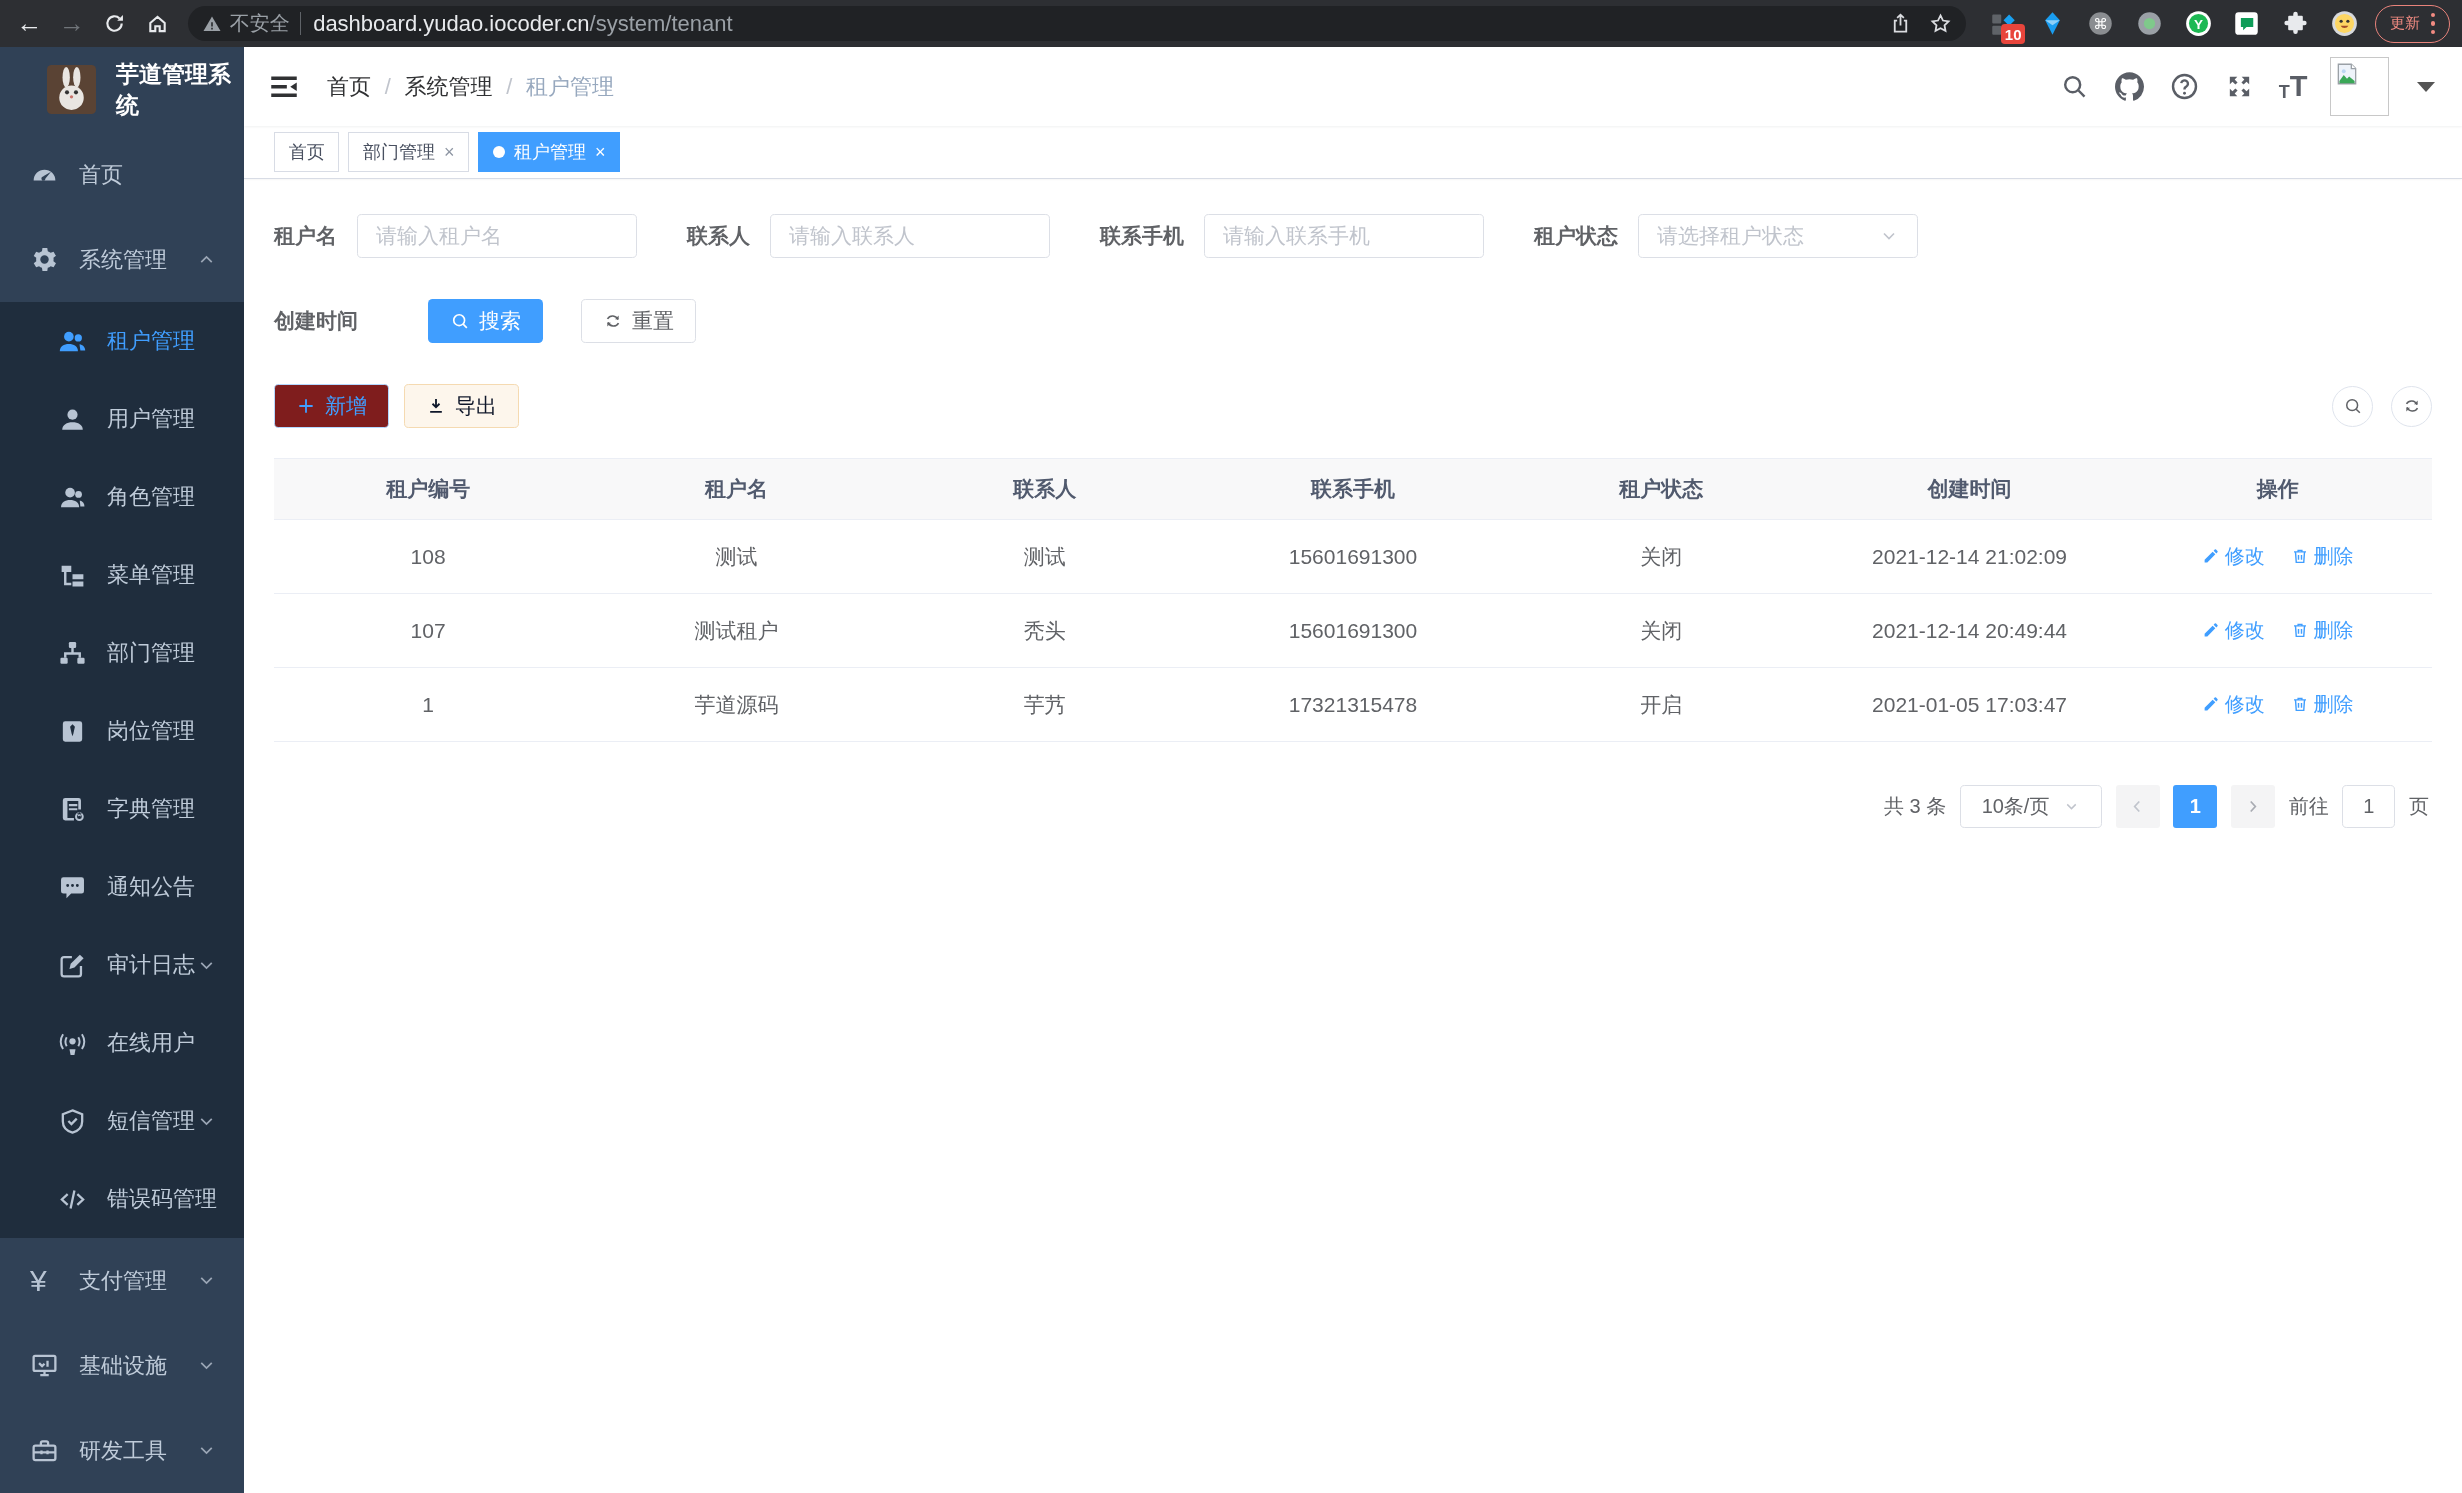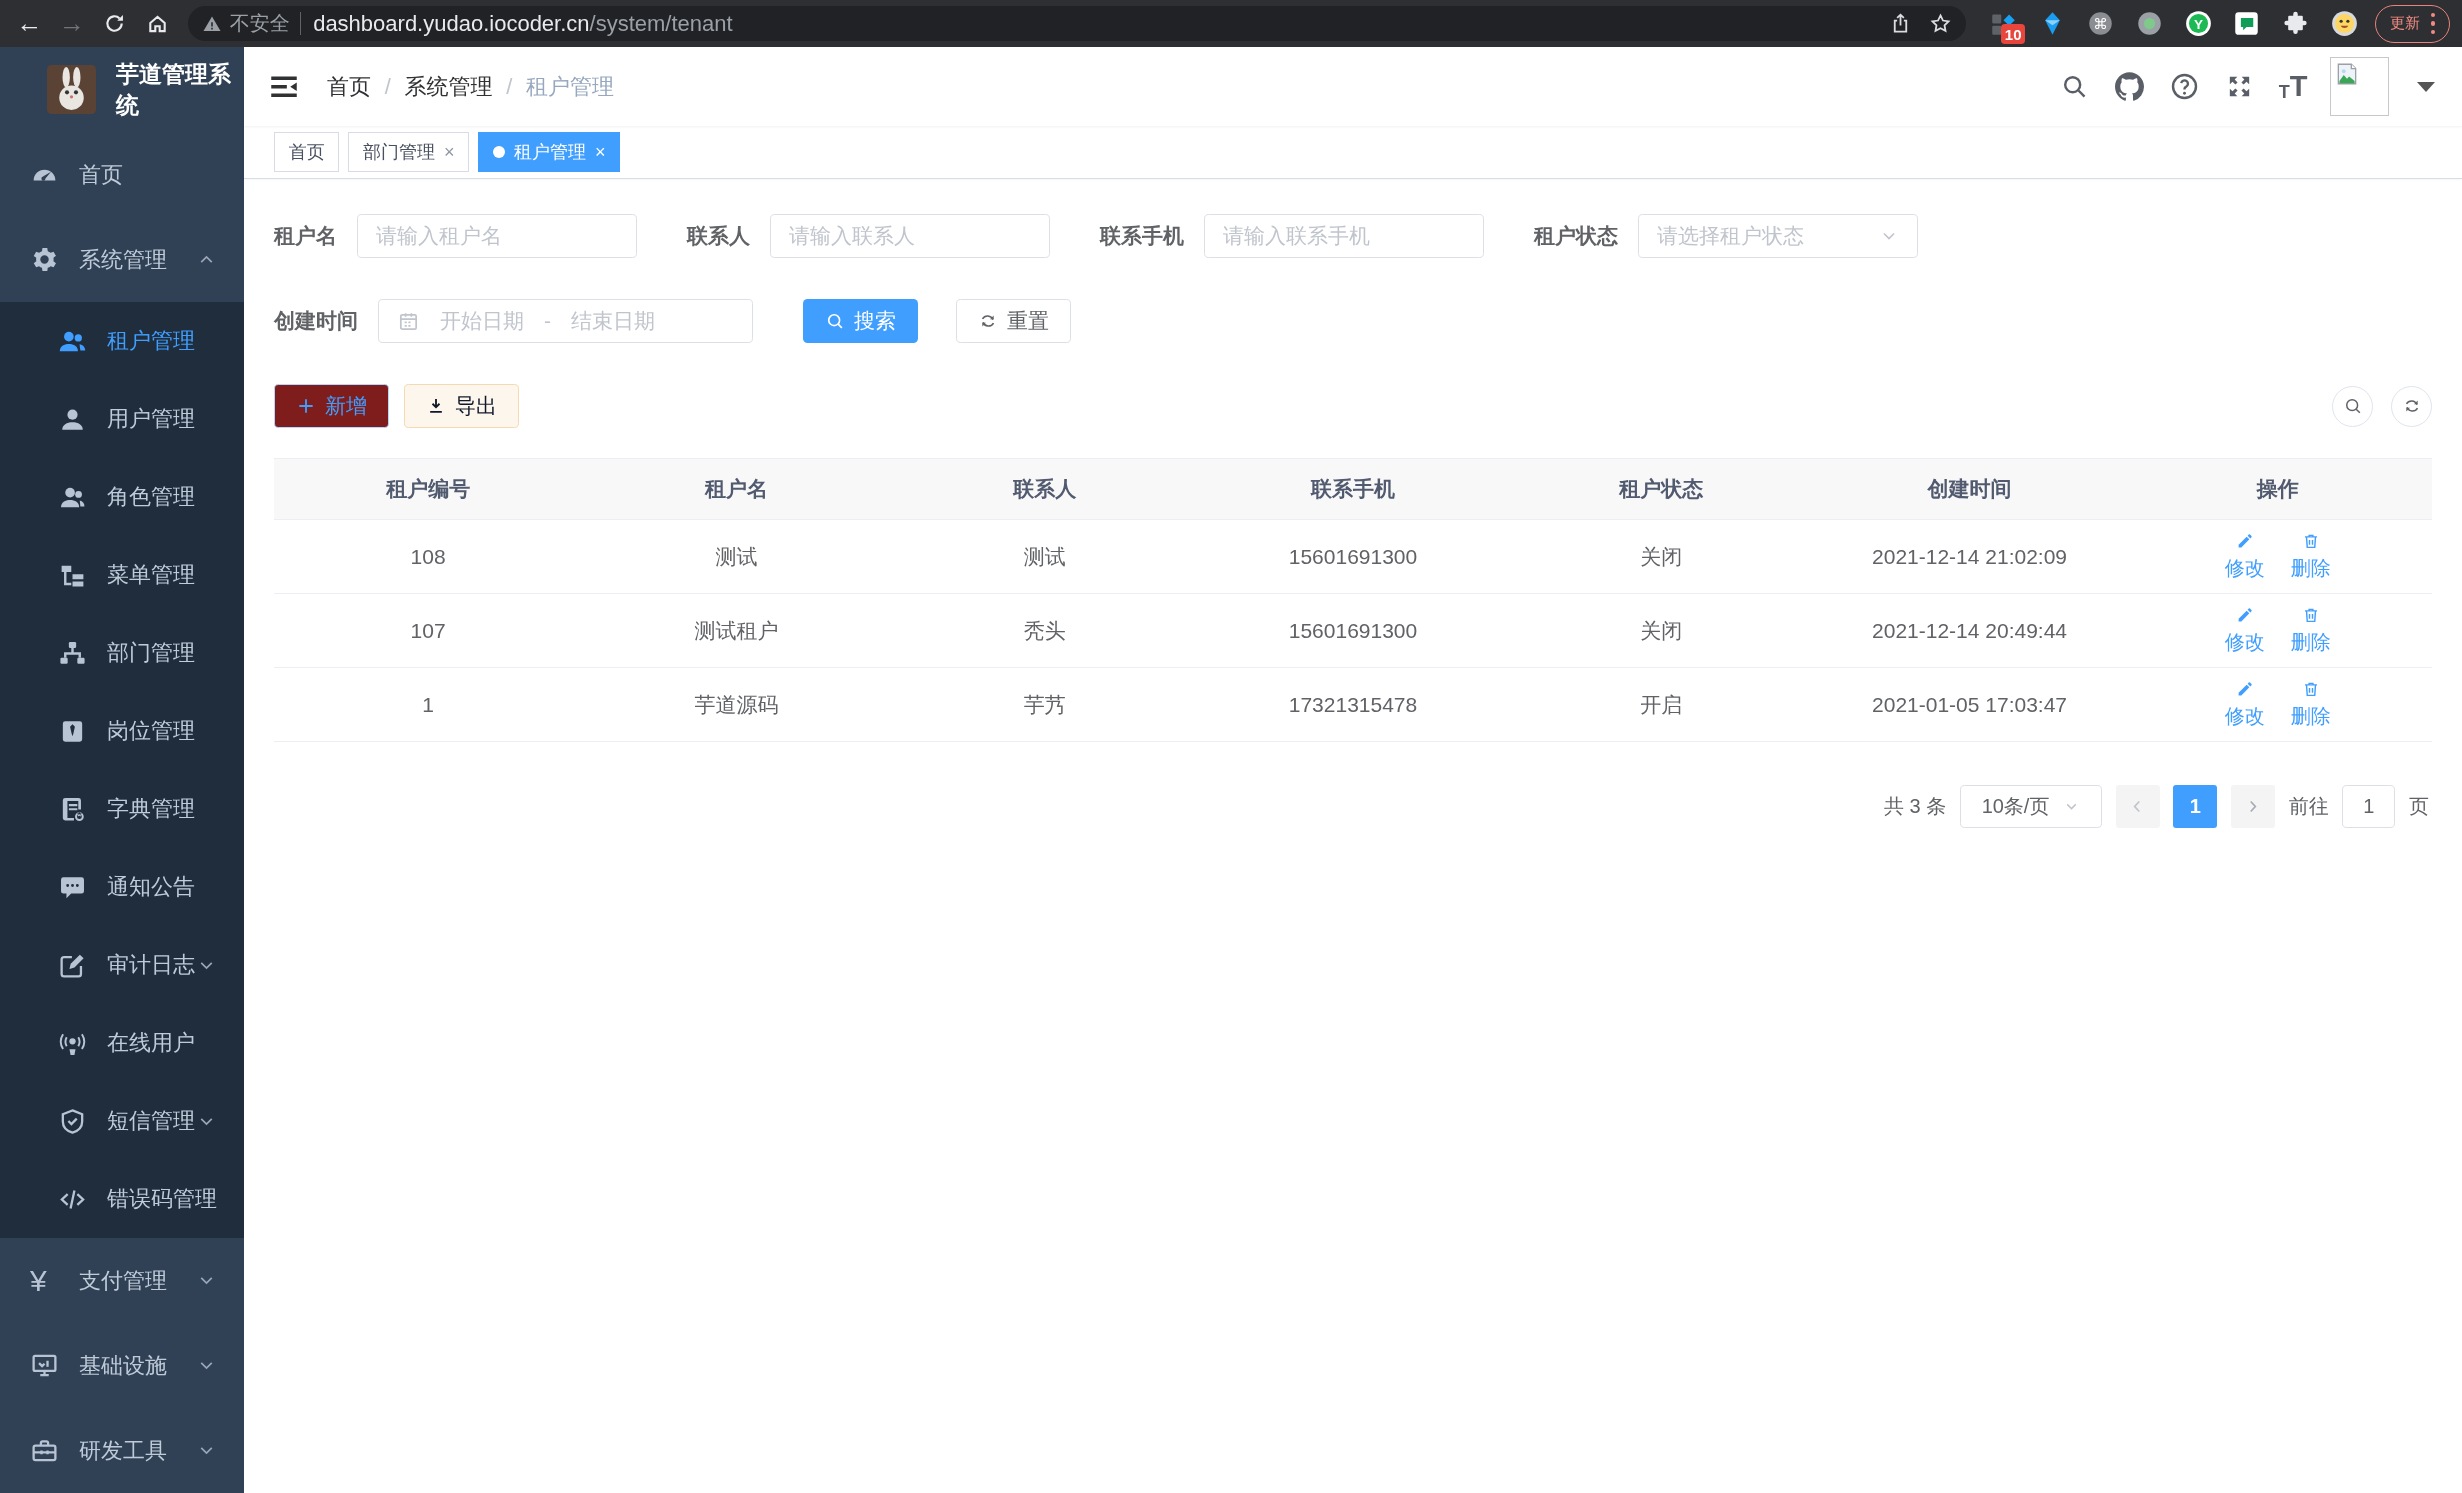--- a/index.html
+++ b/index.html
@@ -103,21 +103,21 @@
   .toolbar .gap { width:15px; }
   .tool-right { margin-left:auto; display:flex; gap:18px; }
   .circ { width:41px; height:41px; border-radius:50%; border:0.8px solid #dfe4ed; background:#fff; color:#606266;
           display:flex; align-items:center; justify-content:center; cursor:pointer; }
   .circ svg { width:20px; height:20px; }
 
   table.grid { width:100%; border-collapse:collapse; table-layout:fixed; }
   .grid th { height:61px; background:#f8f8f9; color:#515a6e; font-size:21px; font-weight:700; text-align:center;
              border-top:0.8px solid #ebeef5; border-bottom:0.8px solid #ebeef5; }
   .grid td { height:74px; color:#606266; font-size:21px; text-align:center; border-bottom:0.8px solid #ebeef5; }
-  .op-link { color:#409eff; font-size:20px; display:inline-flex; align-items:center; gap:4.6px; cursor:pointer;flex-direction:column; }
+  .op-link { color:#409eff; font-size:20px; display:inline-flex; align-items:center; gap:4.6px; cursor:pointer; }
   .op-link svg { width:18px; height:18px; }
   .op-link + .op-link { margin-left:26px; }
 
   .pager { display:flex; align-items:center; justify-content:flex-end; gap:13.7px; margin:43px 3px 0 0;
            font-size:20px; color:#606266; }
   .psel { width:142px; height:43px; border:0.8px solid #dcdfe6; border-radius:4.6px; display:flex; align-items:center;
           justify-content:center; gap:13.7px; color:#606266; }
   .psel svg { width:17px; height:17px; color:#c0c4cc; }
   .pbtn { min-width:44px; height:43px; border-radius:3px; background:#f4f4f5; display:flex; align-items:center;
           justify-content:center; cursor:pointer; }
@@ -531,32 +531,20 @@
                   <path fill="none" stroke="currentColor" stroke-width="2" d="m6 9 6 6 6-6"></path>
                 </svg>
             </span>
           </span>
         </div>
       </div>
 
       <div class="frow">
         <div class="fitem">
           <span class="flabel">创建时间</span>
-          <span class="inp date">
-            <span class="cal">
-              <svg viewBox="0 0 24 24">
-                  <rect x="4" y="5" width="16" height="15" rx="1.5" fill="none" stroke="currentColor" stroke-width="1.8"></rect>
-                  <path stroke="currentColor" stroke-width="1.8" d="M4 9.5h16M9 3.5v3.5M15 3.5v3.5"></path>
-                  <path fill="currentColor" d="M8 12h2.2v1.8H8zm0 3.6h2.2v1.8H8zm3.9-3.6h2.2v1.8h-2.2zm0 3.6h2.2v1.8h-2.2z"></path>
-                </svg>
-            </span>
-            <span>开始日期</span>
-            <span class="dsep">-</span>
-            <span>结束日期</span>
-          </span>
         </div>
         <button class="btn primary">
           <svg viewBox="0 0 24 24">
               <circle cx="11" cy="11" r="6.5" fill="none" stroke="currentColor" stroke-width="2"></circle>
               <path stroke="currentColor" stroke-width="2" d="m15.8 15.8 4.4 4.4"></path>
             </svg>
           <span>搜索</span>
         </button>
         <span style="width:38px"></span>
         <button class="btn default">

